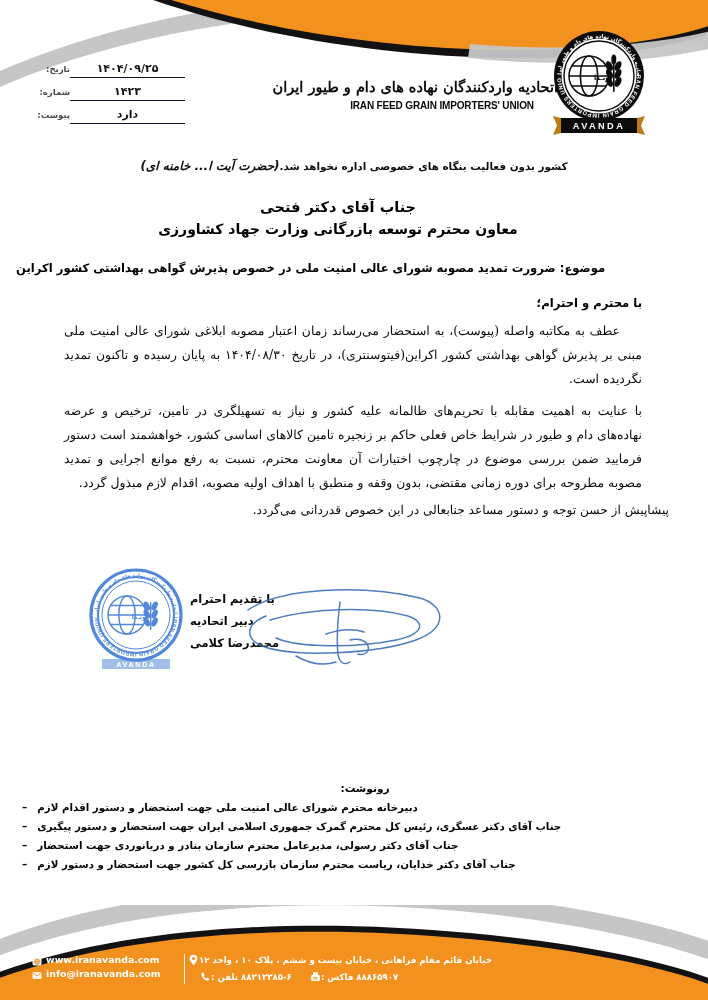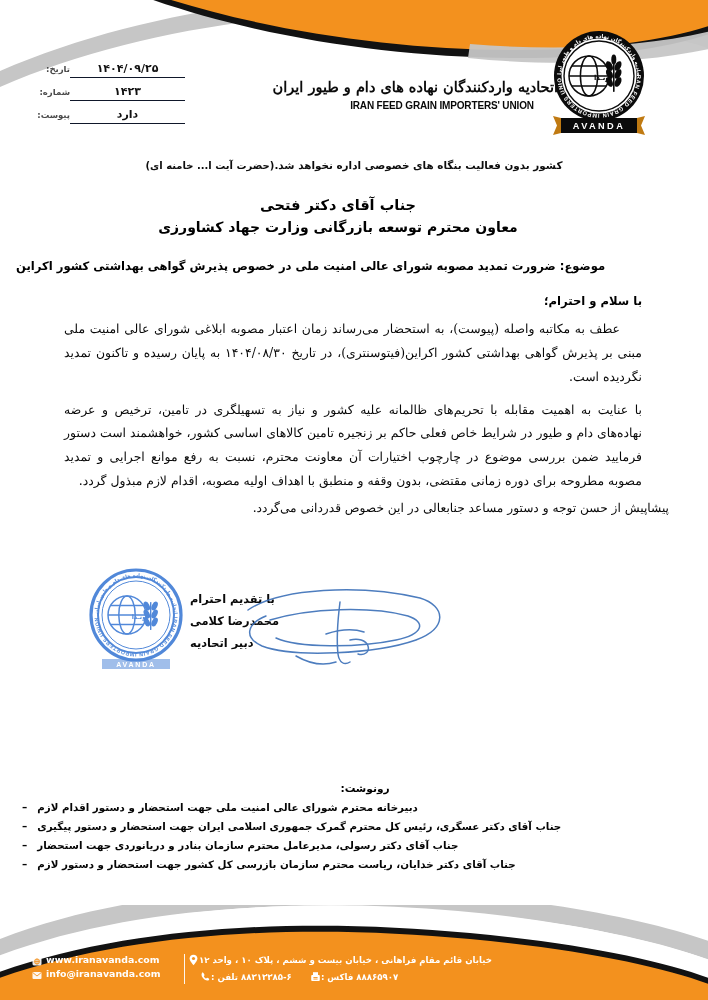--- a/index.html
+++ b/index.html
@@ -120,22 +120,23 @@
   }
   .quote-line {
     text-align: center;
     font-size: 10.4px;
     font-weight: bold;
     color: #0d0d0d;
     padding: 0 60px;
     line-height: 1.4;
   }
   .quote-attr {
-    font-size: 10px;
-    font-weight: bold;
+    font-size: 12px;
+    font-weight: bold;
+    font-style: italic;
   }
   .addressee {
     margin-top: 22px;
     padding-right: 8px;
     text-align: center;
     direction: rtl;
   }
   .addressee-line1 {
     font-size: 14.5px;
     font-weight: bold;
@@ -433,21 +434,21 @@
       <span>کشور بدون فعالیت بنگاه های خصوصی اداره نخواهد شد.</span><span class="quote-attr">(حضرت آیت ا... خامنه ای)</span>
     </div>
 
     <div class="addressee">
       <div class="addressee-line1">جناب آقای دکتر فتحی</div>
       <div class="addressee-line2">معاون محترم توسعه بازرگانی وزارت جهاد کشاورزی</div>
     </div>
 
     <div class="subject">موضوع: ضرورت تمدید مصوبه شورای عالی امنیت ملی در خصوص پذیرش گواهی بهداشتی کشور اکراین</div>
 
-    <div class="greeting">با سلام و احترام؛</div>
+    <div class="greeting">با محترم و احترام؛</div>
 
     <div class="para indent">عطف به مکاتبه واصله (پیوست)، به استحضار می‌رساند زمان اعتبار مصوبه ابلاغی شورای عالی امنیت ملی مبنی بر پذیرش گواهی بهداشتی کشور اکراین(فیتوسنتری)، در تاریخ ۱۴۰۴/۰۸/۳۰ به پایان رسیده و تاکنون تمدید نگردیده است.</div>
 
     <div class="para">با عنایت به اهمیت مقابله با تحریم‌های ظالمانه علیه کشور و نیاز به تسهیلگری در تامین، ترخیص و عرضه نهاده‌های دام و طیور در شرایط خاص فعلی حاکم بر زنجیره تامین کالاهای اساسی کشور، خواهشمند است دستور فرمایید ضمن بررسی موضوع در چارچوب اختیارات آن معاونت محترم، نسبت به رفع موانع اجرایی و تمدید مصوبه مطروحه برای دوره زمانی مقتضی، بدون وقفه و منطبق با اهداف اولیه مصوبه، اقدام لازم مبذول گردد.</div>
 
     <div class="para-closing">پیشاپیش از حسن توجه و دستور مساعد جنابعالی در این خصوص قدردانی می‌گردد.</div>
   </div>
 
   <div class="stamp">
     <svg width="108" height="118" viewBox="0 0 108 118" xmlns="http://www.w3.org/2000/svg">
@@ -483,22 +484,22 @@
         </g>
         <text x="58" y="56" font-family="DejaVu Sans, sans-serif" font-size="6.4" font-weight="bold" fill="#2C6FD1" text-anchor="middle">آونـدا</text>
         <rect x="20" y="96" width="68" height="10" fill="#2C6FD1" opacity="0.55"></rect>
         <text x="54" y="104" font-family="Liberation Sans, sans-serif" font-size="7" font-weight="bold" fill="#FFFFFF" text-anchor="middle" letter-spacing="1.8">AVANDA</text>
       </g>
     </svg>
   </div>
 
   <div class="sig-block">
     <div class="sig-line">با تقدیم احترام</div>
+    <div class="sig-line">دبیر اتحادیه</div>
     <div class="sig-line">محمدرضا کلامی</div>
-    <div class="sig-line">دبیر اتحادیه</div>
   </div>
 
   <div class="signature-scribble">
     <svg width="210" height="92" viewBox="0 0 210 92" xmlns="http://www.w3.org/2000/svg">
       <g fill="none" stroke="#3A6FB8" stroke-width="1.5" stroke-linecap="round" opacity="0.9">
         <path d="M 8 30 C 40 8 120 4 180 18 C 206 26 208 48 176 60 C 136 74 54 78 22 66 C 4 58 6 44 26 36"></path>
         <path d="M 30 40 C 70 28 130 26 168 36 C 186 42 184 54 156 60 C 118 68 58 68 36 58"></path>
         <path d="M 100 22 C 98 38 96 56 98 74 C 99 82 104 86 110 82"></path>
         <path d="M 86 54 C 98 50 112 48 124 52"></path>
         <path d="M 110 60 C 118 58 126 60 128 66 C 130 72 124 76 118 74"></path>

